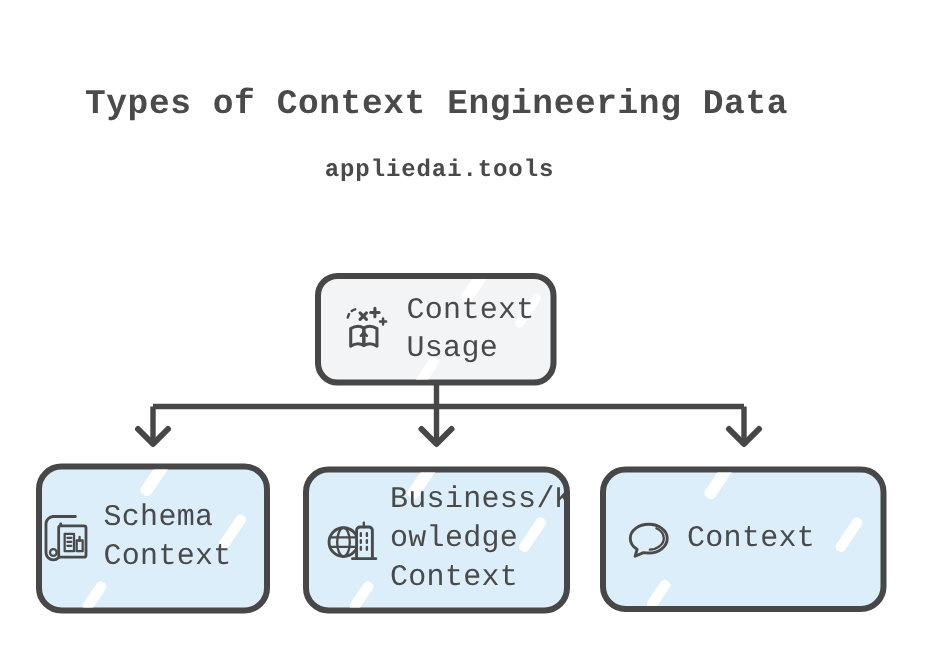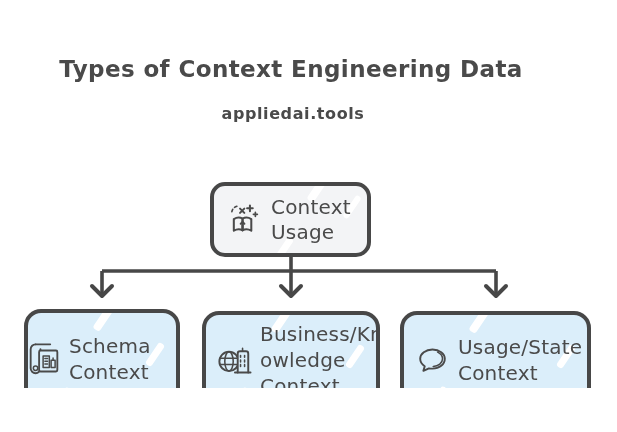--- a/index.html
+++ b/index.html
@@ -12,23 +12,24 @@
   * { box-sizing: border-box; }
   html, body { margin: 0; padding: 0; }
   body {
     background: var(--background);
     font-family: "DejaVu Sans", "Liberation Sans", sans-serif;
     color: var(--text);
   }
   .canvas {
     position: relative;
     width: 617px;
-    height: 388px;
+    height: 432px;
     background: var(--background);
     overflow: hidden;
+    font-family: Liberation Mono, monospace;
   }
 
   
   .title {
     position: absolute;
     top: 56px; left: 0;
     width: 582px;
     text-align: center;
     font-size: 23px;
     font-weight: 700;
@@ -221,18 +222,17 @@
     <i class="gap gA"></i>
     <i class="gap gB"></i>
     <i class="gap gC"></i>
     <span class="icon">
       <svg viewBox="0 0 34 30" width="31" height="28">
         <path class="ink" d="M17 3.5 C9.5 3.5 3.5 8 3.5 13.7 C3.5 17.1 5.5 20 8.5 21.8 L7 26.9 L13.1 24.2 C14.4 24.4 15.7 24.5 17 24.5 C24.5 24.5 30.5 19.9 30.5 13.7 C30.5 8 24.5 3.5 17 3.5 Z"></path>
         <path class="ink thin" d="M22.6 6.4 C26 8 28 10.7 28 13.7 C28 18.2 23.5 21.8 17.8 22.1"></path>
       </svg>
     </span>
     <div class="label">
-      <span class="line">Usage/State</span>
       <span class="line">Context</span>
     </div>
   </div>
 
 </div>
 
 </body></html>

